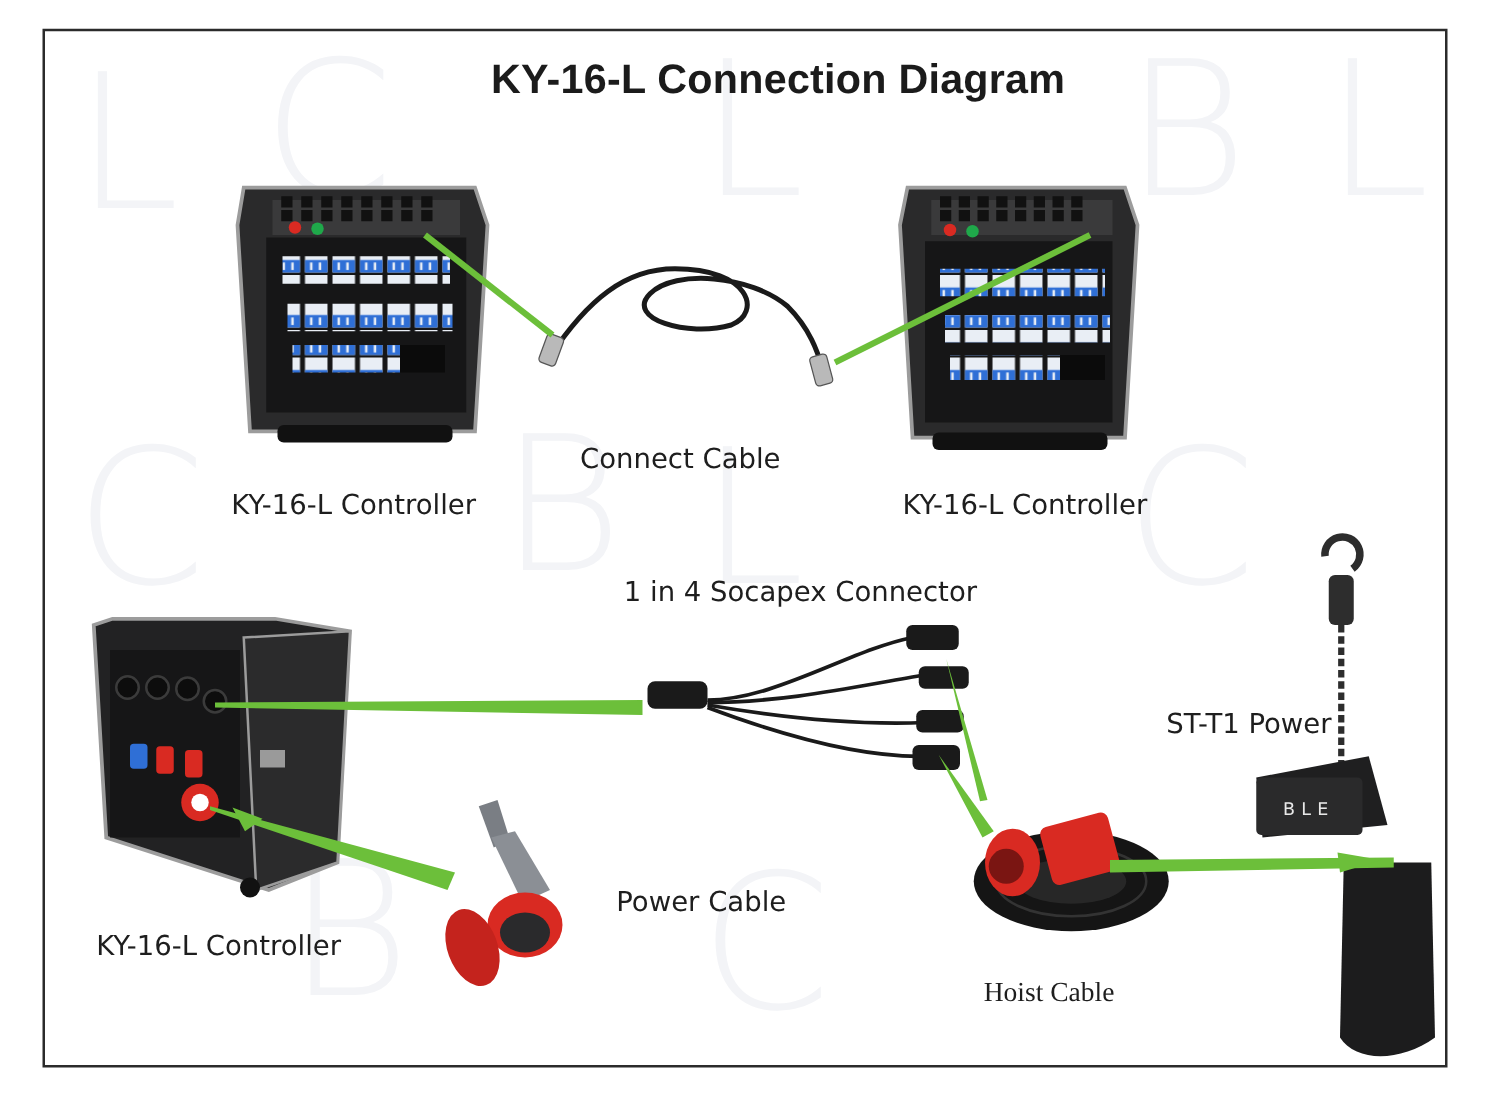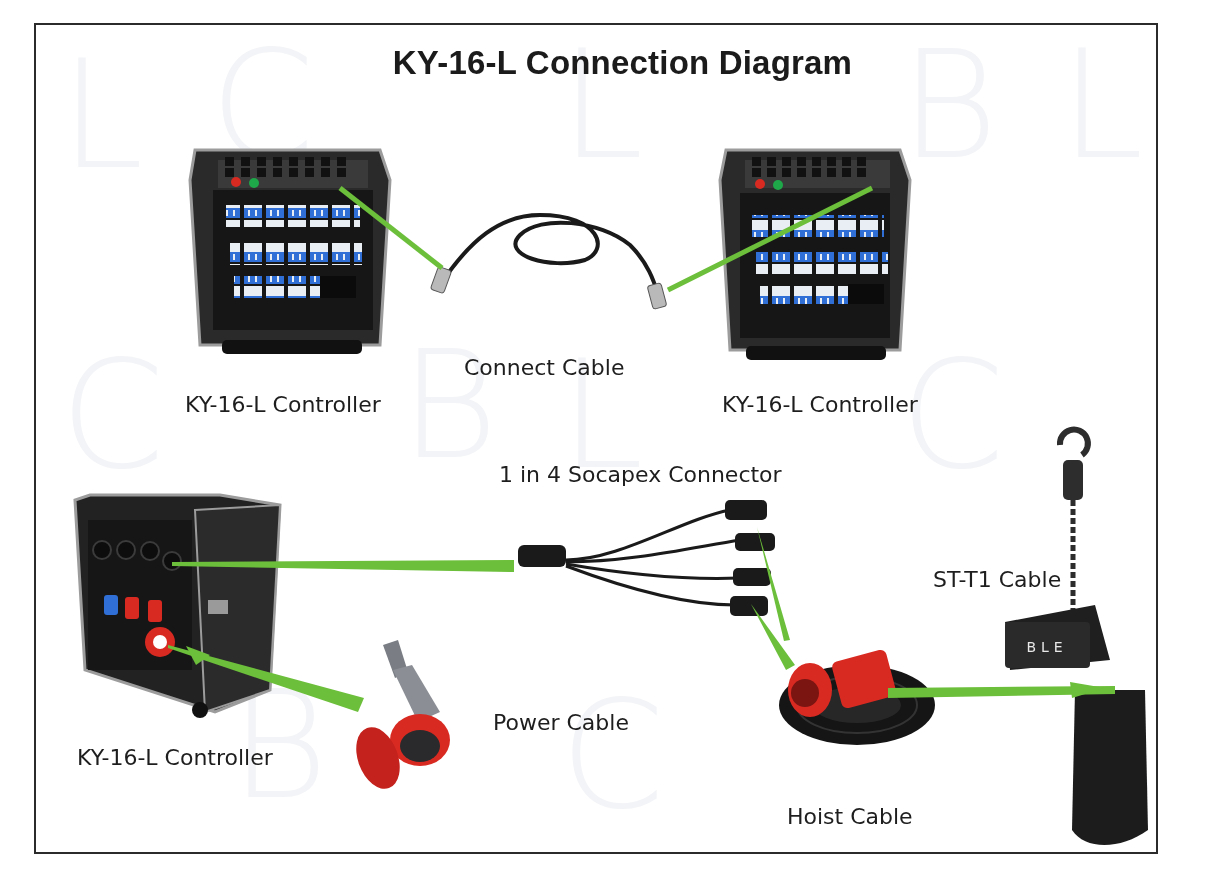--- a/index.html
+++ b/index.html
@@ -177,16 +177,16 @@
     <polygon points="757,527 790,640 784,641" fill="#6cbf3a"></polygon>
     <polygon points="888,688 1115,686 1115,694 888,698" fill="#6cbf3a"></polygon>
     <polygon points="1070,682 1105,688 1072,698" fill="#6cbf3a"></polygon>
   </g>
 </svg>
 
 <div class="lbl" style="left:185px;top:392px;">KY-16-L Controller</div>
 <div class="lbl" style="left:464px;top:355px;">Connect Cable</div>
 <div class="lbl" style="left:722px;top:392px;">KY-16-L Controller</div>
 <div class="lbl" style="left:499px;top:462px;text-align:center;">1 in 4 Socapex Connector</div>
-<div class="lbl" style="left:933px;top:567px;">ST-T1 Cable</div>
+<div class="lbl" style="left:933px;top:567px;">ST-T1 Power</div>
 <div class="lbl" style="left:469px;top:710px;margin-left:24px;">Power Cable</div>
 <div class="lbl" style="left:77px;top:745px;">KY-16-L Controller</div>
-<div class="lbl" style="left:787px;top:804px;">Hoist Cable</div>
+<div class="lbl" style="left:787px;top:781px;font-family:Liberation Serif, serif;">Hoist Cable</div>
 
 </body></html>

